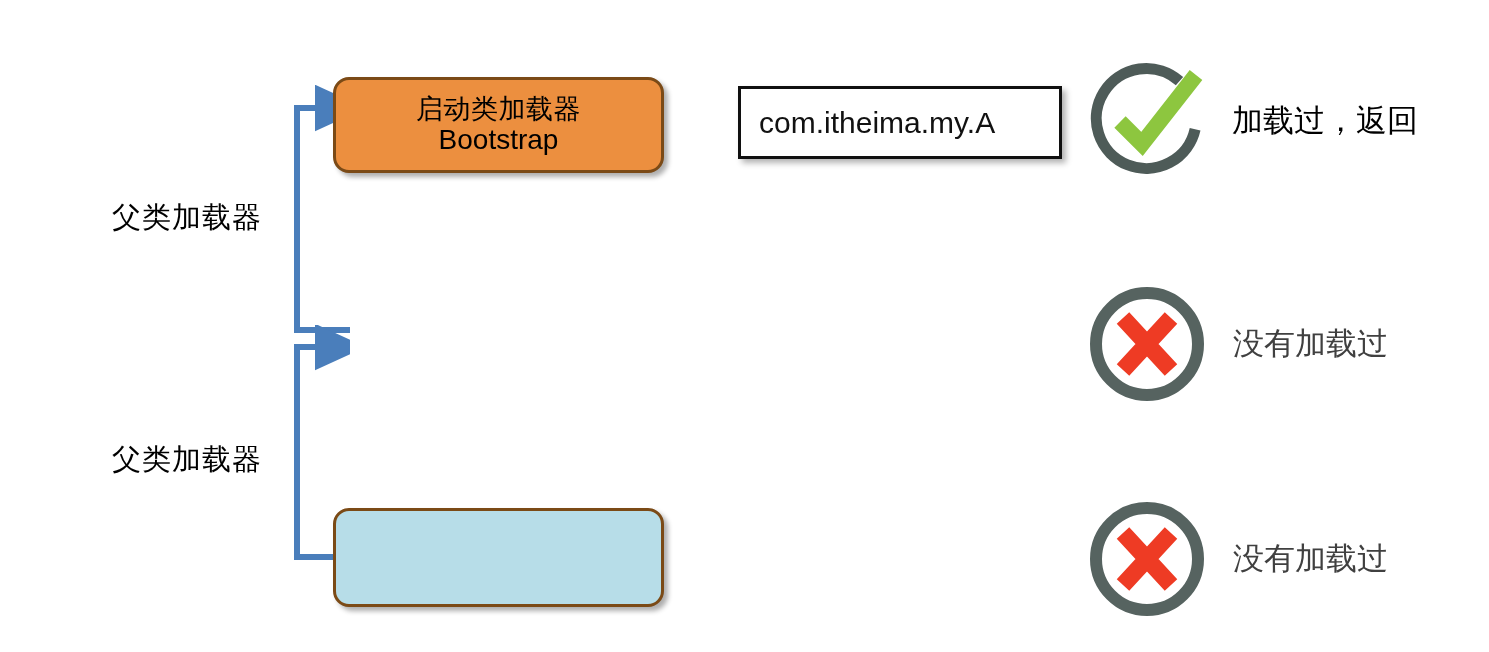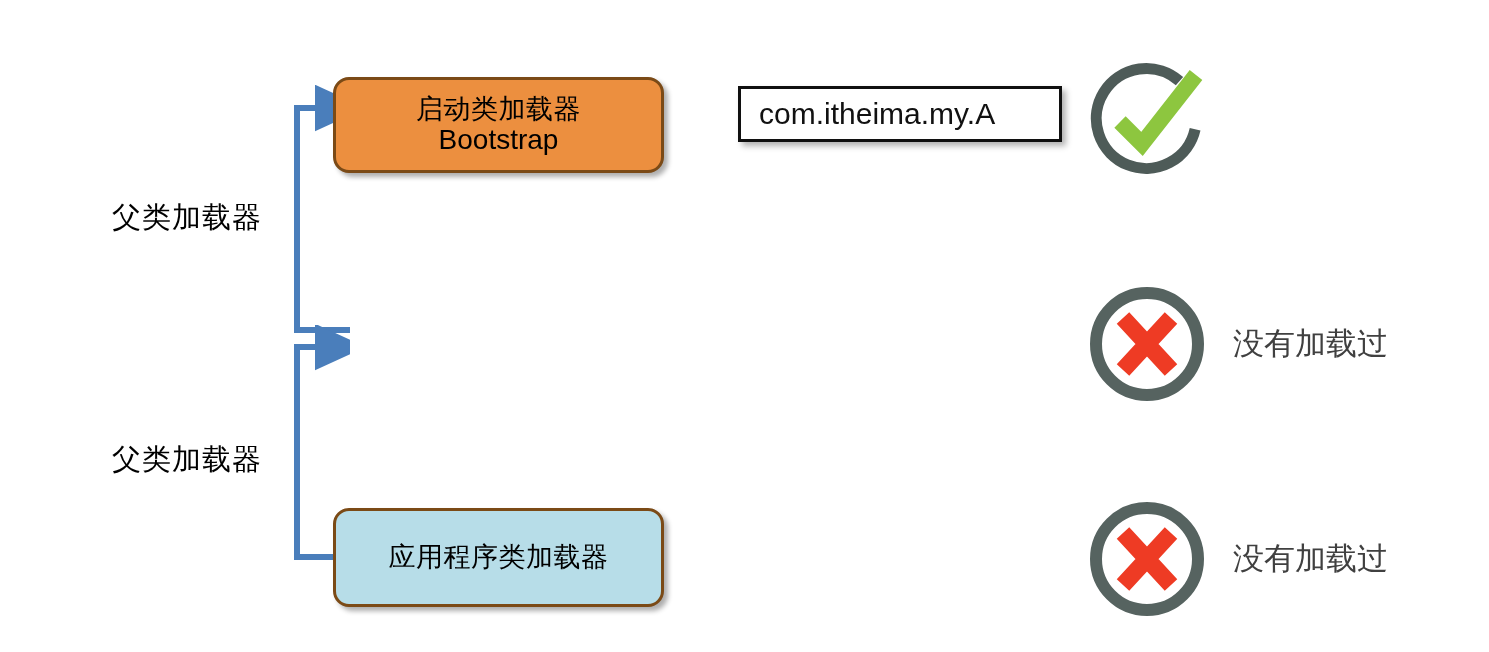--- a/index.html
+++ b/index.html
@@ -71,21 +71,21 @@
     color: #000000;
     letter-spacing: 1px;
     white-space: nowrap;
   }
   #parent-label-1 { left: 112px; top: 198px; }
   #parent-label-2 { left: 112px; top: 440px; }
 
   
   #class-name-box {
     position: absolute;
-    left: 738px;  top: 86px;  width: 324px; height: 56px;
+    left: 738px;  top: 86px;  width: 324px; height: 73px;
     box-sizing: border-box;
     background: #ffffff;
     border: 3px solid #101010;
     box-shadow: 4px 4px 6px rgba(0,0,0,0.30);
     display: flex;
     align-items: center;
     z-index: 5;
   }
   #class-name-box .cn-text {
     font-size: 30px;
@@ -140,37 +140,37 @@
     <path d="M72,232 L17,232 L17,22 L42,22" fill="none" stroke="#4A7EBB" stroke-width="6" stroke-linejoin="miter" marker-end="url(#ah2)"></path>
   </svg>
 
   <div id="box-bootstrap" class="loader-box">
     <div class="line-cn">启动类加载器</div>
     <div class="line-en">Bootstrap</div>
   </div>
 
 
   <div id="box-application" class="loader-box">
-    <div class="line-cn">应用程序类加载器</div>
   </div>
 
   <div id="parent-label-1" class="parent-label">父类加载器</div>
   <div id="parent-label-2" class="parent-label">父类加载器</div>
 
   <div id="class-name-box">
     <span class="cn-text">com.itheima.my.A</span>
   </div>
 
   <div id="status-row-0" class="status-row">
     <svg class="status-icon" width="118" height="118" viewBox="0 0 118 118">
 
       <path d="M 93.5 22.5
                A 50 50 0 1 0 104 72" fill="none" stroke="#4E5B58" stroke-width="11" stroke-linecap="butt" transform="rotate(-6 59 59)"></path>
       <path d="M 30 60 L 52 82 L 106 13" fill="none" stroke="#8DC63F" stroke-width="16" stroke-linecap="butt" stroke-linejoin="miter"></path>
     </svg>
+    <span class="status-label ok">加载过，返回</span>
   </div>
 
   <div id="status-row-1" class="status-row">
     <svg class="status-icon" width="124" height="124" viewBox="0 0 124 124">
       <circle cx="62" cy="62" r="51" fill="none" stroke="#566360" stroke-width="12"></circle>
       <path d="M 38 36 L 86 88 M 86 36 L 38 88" stroke="#EE3B24" stroke-width="17" stroke-linecap="butt"></path>
     </svg>
     <span class="status-label fail">没有加载过</span>
   </div>
 

